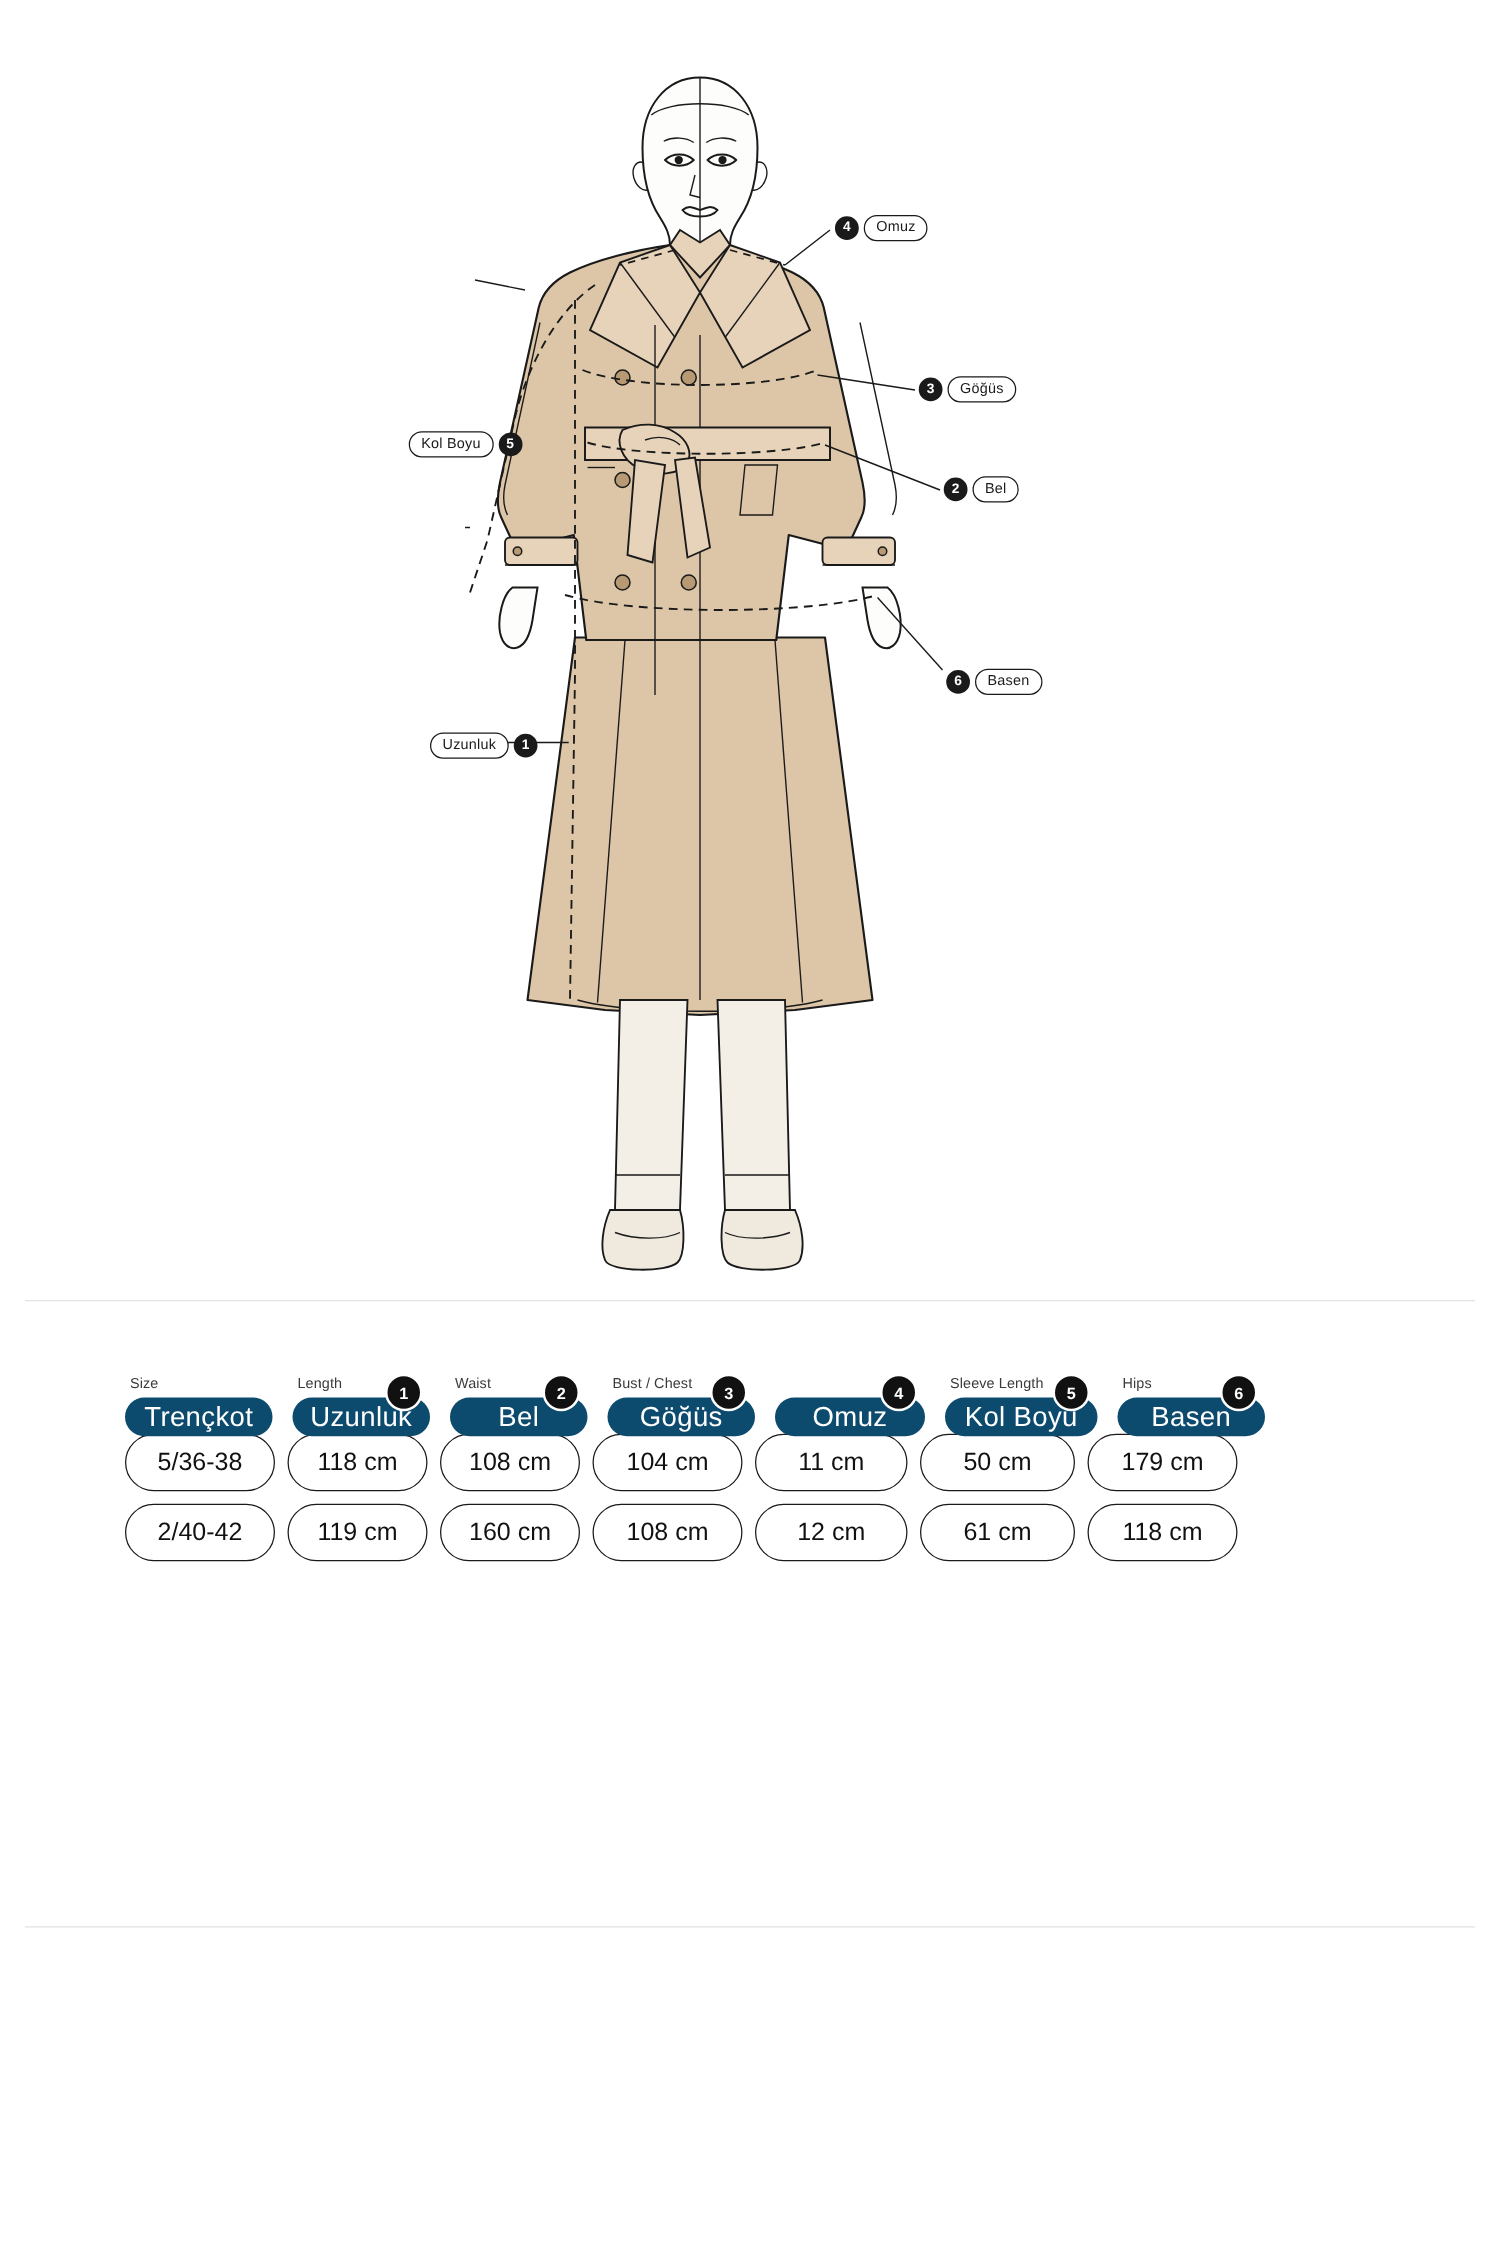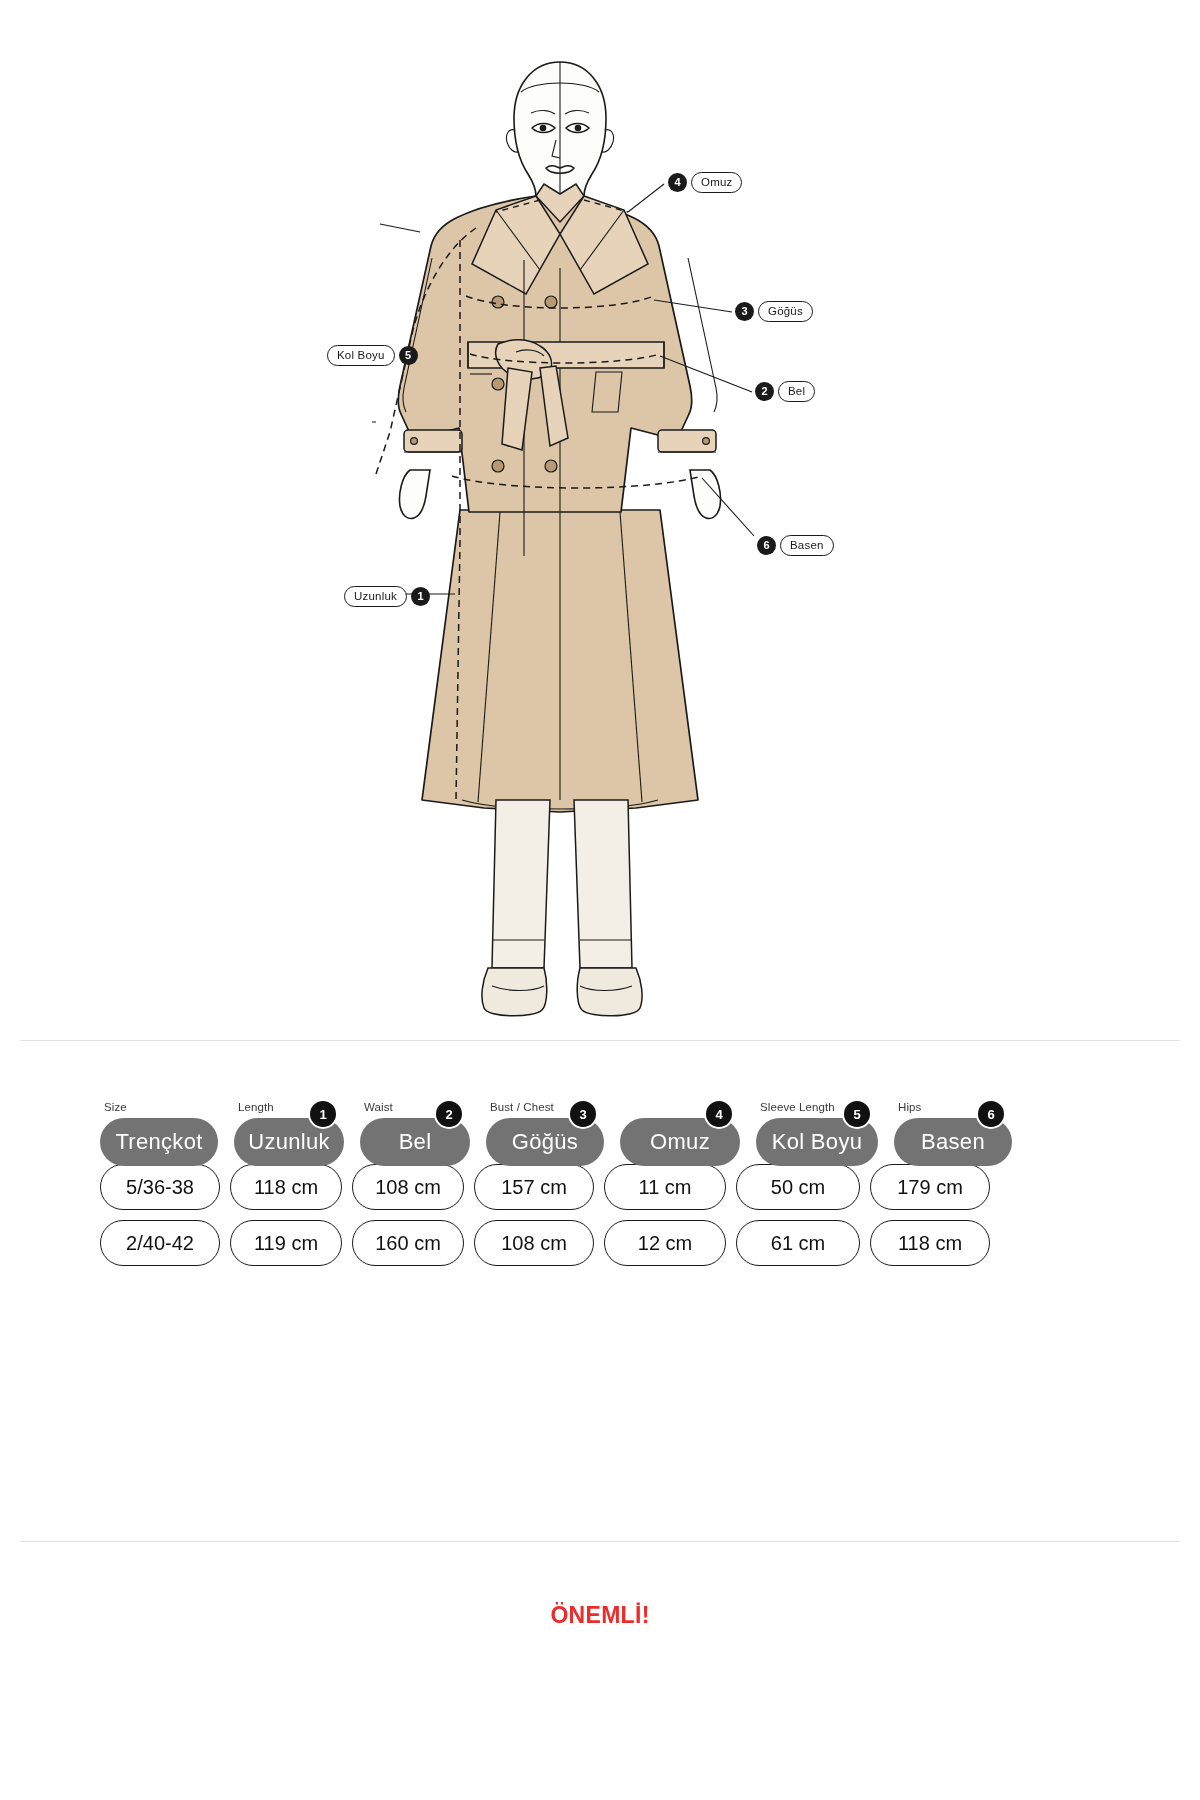--- a/index.html
+++ b/index.html
@@ -105,24 +105,24 @@
   }
   .eng-label {
     font-size: 11.5px;
     color: #3a3a3a;
     margin-bottom: 3px;
     padding-left: 4px;
     height: 14px;
     letter-spacing: .1px;
   }
   .head-pill {
-    background: #737373;
+    background: #0c4a6e;
     color: #ffffff;
     border-radius: 24px;
-    height: 48px;
+    height: 31px;
     display: flex;
     align-items: center;
     justify-content: center;
     font-size: 22px;
     letter-spacing: .3px;
   }
   .head-num {
     position: absolute;
     right: 6px;
     top: -2px;
@@ -379,21 +379,21 @@
           <div class="eng-label">Hips</div>
           <div class="head-num">6</div>
           <div class="head-pill">Basen</div>
         </div>
       </div>
 
       <div class="row first">
         <div class="val-cell w0">5/36-38</div>
         <div class="val-cell w1">118 cm</div>
         <div class="val-cell w2">108 cm</div>
-        <div class="val-cell w3">157 cm</div>
+        <div class="val-cell w3">104 cm</div>
         <div class="val-cell w4">11 cm</div>
         <div class="val-cell w5">50  cm</div>
         <div class="val-cell w6">179 cm</div>
       </div>
 
       <div class="row">
         <div class="val-cell w0">2/40-42</div>
         <div class="val-cell w1">119 cm</div>
         <div class="val-cell w2">160 cm</div>
         <div class="val-cell w3">108 cm</div>
@@ -401,16 +401,15 @@
         <div class="val-cell w5">61 cm</div>
         <div class="val-cell w6">118 cm</div>
       </div>
 
     </div>
   </div>
 
   <div class="divider"></div>
 
   <div class="notice">
-    <div class="title">ÖNEMLİ!</div>
   </div>
 
 </div>
 
 </body></html>

